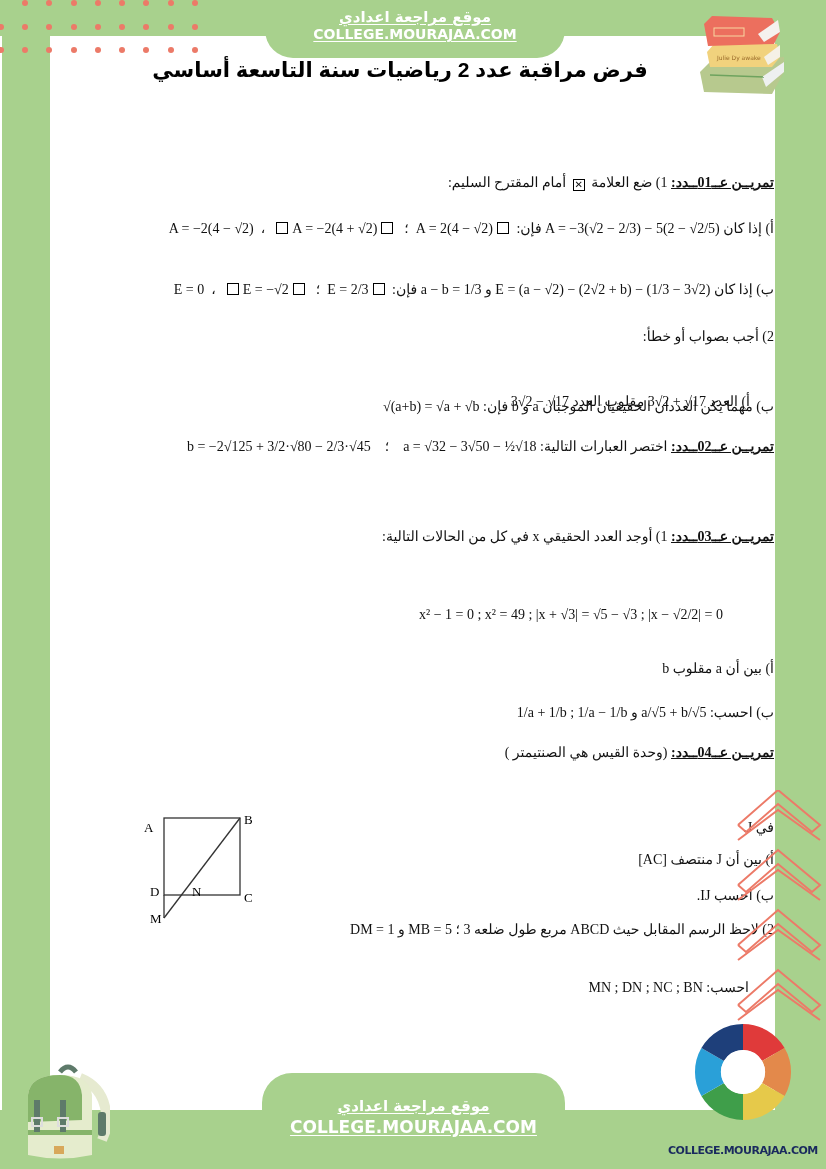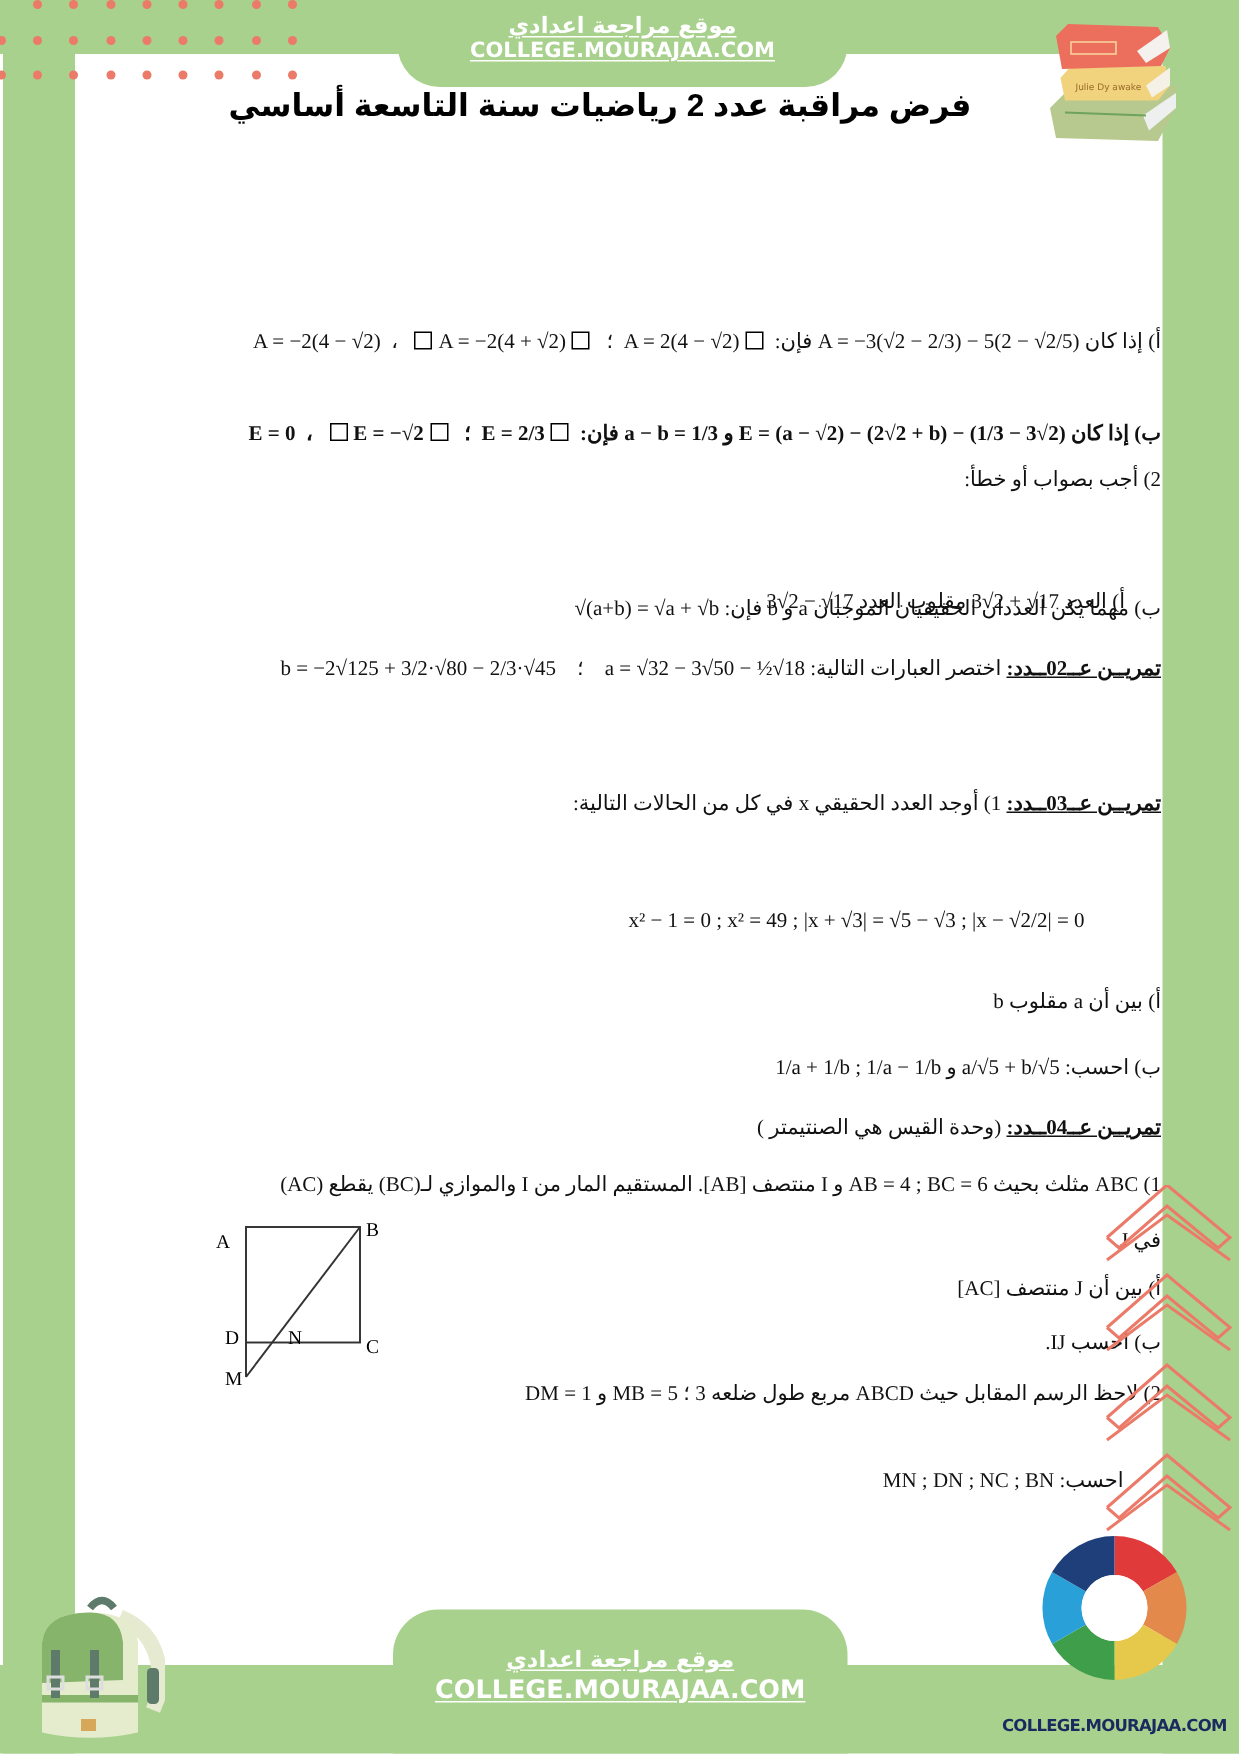--- a/index.html
+++ b/index.html
@@ -73,46 +73,52 @@
   <text x="25" y="48" font-size="6" fill="#9a6b2a" font-family="DejaVu Sans, sans-serif">Julie Dy awake</text>
   <polygon points="12,12 20,4 80,6 88,20 82,32 16,34" fill="#ec6f5e"></polygon>
   <polygon points="66,22 86,8 88,20 72,30" fill="#f5f1ee"></polygon>
   <rect x="22" y="16" width="30" height="8" fill="none" stroke="#f7d8a0" stroke-width="1"></rect>
 </svg>
 
 <div class="title">فرض مراقبة عدد 2 رياضيات سنة التاسعة أساسي</div>
 
 <div class="clip">
 
+  <div class="line" style="right:1px;top:138px;">
+    <span class="ex-head">تمريــن عــ01ــدد:</span>
+    <span>1) ضع العلامة</span>
+    <span class="cbx">✕</span>
+    <span>أمام المقترح السليم:</span>
+  </div>
 
   <div class="line" style="right:1px;top:184px;">
     <span>أ) إذا كان</span>
     <span class="math">A = −3(√2 − 2/3) − 5(2 − √2/5)</span>
     <span>فإن:</span>
     <span class="cb"></span><span class="math">A = 2(4 − √2)</span>
     &nbsp;؛&nbsp;
     <span class="cb"></span><span class="math">A = −2(4 − √2)</span>
     &nbsp;،&nbsp;
     <span class="cb"></span><span class="math">A = −2(4 + √2)</span>
   </div>
 
-  <div class="line" style="right:1px;top:245px;font-weight:bold;">
+  <div class="line" style="right:1px;top:245px;">
     <span>ب) إذا كان</span>
     <span class="math">E = (a − √2) − (2√2 + b) − (1/3 − 3√2)</span>
     <span>و</span>
     <span class="math">a − b = 1/3</span>
     <span>فإن:</span>
     <span class="cb"></span><span class="math">E = 2/3</span>
     &nbsp;؛&nbsp;
     <span class="cb"></span><span class="math">E = 0</span>
     &nbsp;،&nbsp;
     <span class="cb"></span><span class="math">E = −√2</span>
   </div>
 
-  <div class="line" style="right:1px;top:276px;">2) أجب بصواب أو خطأ:</div>
+  <div class="line" style="right:1px;top:292px;">2) أجب بصواب أو خطأ:</div>
 
   <div class="line" style="right:25px;top:326px;margin-top:31px;">
     <span>أ)  العدد</span>
     <span class="math">3√2 + √17</span>
     <span>مقلوب العدد</span>
     <span class="math">3√2 − √17</span>
   </div>
 
   <div class="line" style="right:1px;top:362px;">
     <span>ب) مهما يكن العددان الحقيقيان الموجبان</span>
@@ -145,21 +151,20 @@
   <div class="line" style="right:1px;top:668px;">
     <span>ب) احسب:</span>
     <span class="math">1/a + 1/b  ;  1/a − 1/b  و  a/√5 + b/√5</span>
   </div>
 
   <div class="line" style="right:1px;top:708px;">
     <span class="ex-head">تمريــن عــ04ــدد:</span>
     <span>(وحدة القيس هي الصنتيمتر )</span>
   </div>
 
-  <div class="line" style="right:1px;top:746px;">1)  ABC  مثلث بحيث  AB = 4 ; BC = 6  و  I  منتصف  [AB]. المستقيم المار من  I  والموازي لـ(BC) يقطع (AC)</div>
   <div class="line" style="right:1px;top:783px;">في J.</div>
   <div class="line" style="right:1px;top:815px;">أ) بين أن  J  منتصف  [AC]</div>
   <div class="line" style="right:1px;top:851px;">ب) احسب  IJ.</div>
   <div class="line" style="right:1px;top:885px;">2)  لاحظ الرسم المقابل حيث  ABCD  مربع طول ضلعه 3   ؛    MB = 5  و  DM = 1</div>
   <div class="line" style="right:26px;top:920px;margin-top:23px;">احسب:  MN ; DN ; NC ; BN</div>
 
   <svg style="position:absolute;left:80px;top:774px;" width="140" height="115" viewBox="0 0 140 115">
     <rect x="34" y="8" width="76" height="77" fill="none" stroke="#333" stroke-width="1.3"></rect>
     <line x1="34" y1="85" x2="34" y2="108" stroke="#333" stroke-width="1.3"></line>
     <line x1="34" y1="108" x2="110" y2="8" stroke="#333" stroke-width="1.3"></line>

